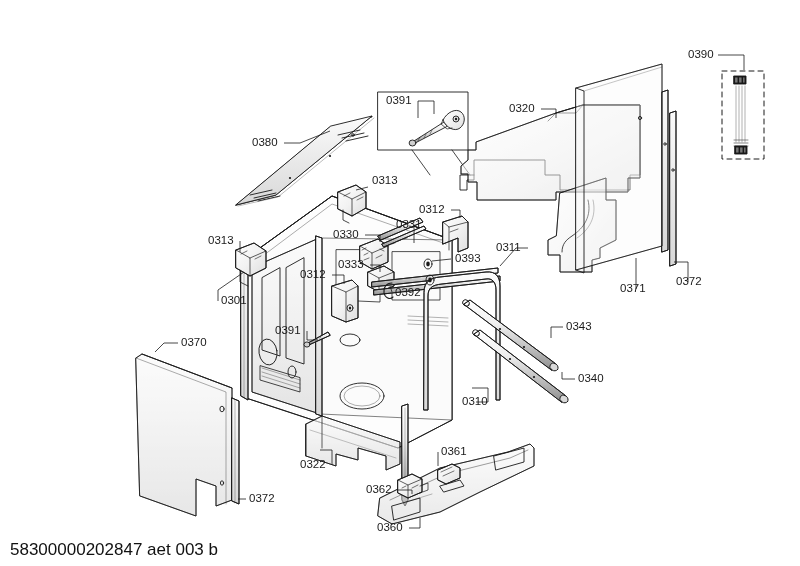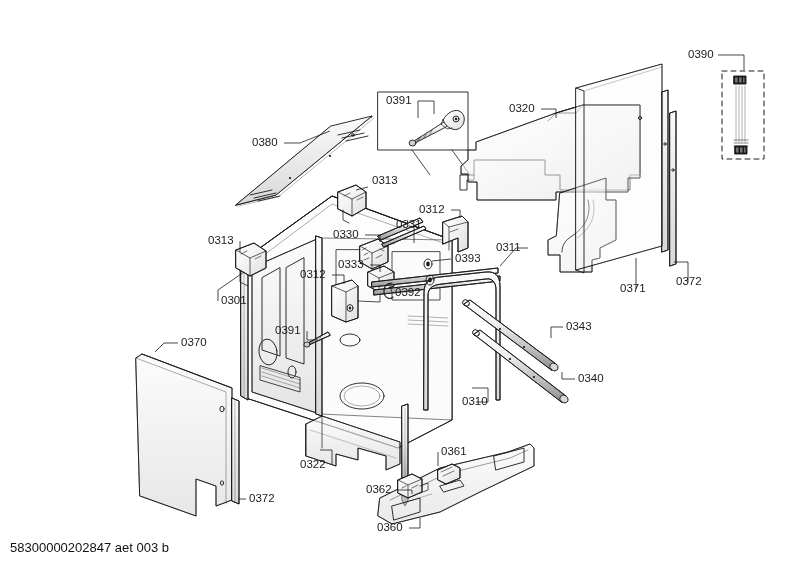--- a/index.html
+++ b/index.html
@@ -1,19 +1,19 @@
 <!DOCTYPE html>
 <html><head>
 <meta charset="utf-8">
 <style>
   html,body{margin:0;padding:0;background:#ffffff;}
   body{width:800px;height:566px;position:relative;overflow:hidden;
        font-family:"Liberation Sans","DejaVu Sans",sans-serif;color:#000;}
   #diagram{position:absolute;left:0;top:0;width:800px;height:566px;}
-  #footer{position:absolute;left:10px;top:540px;font-size:13px;color:#111;white-space:nowrap;}
+  #footer{position:absolute;left:10px;top:540px;font-size:17px;color:#111;white-space:nowrap;}
   svg text{font-family:"Liberation Sans","DejaVu Sans",sans-serif;}
 </style>
 </head>
 <body>
 
 <svg id="diagram" viewBox="0 0 800 566">
   <defs>
     <linearGradient id="mtl" x1="0" y1="0" x2="1" y2="1">
       <stop offset="0" stop-color="#ffffff"></stop>
         <stop offset="0.5" stop-color="#f2f2f2"></stop>

